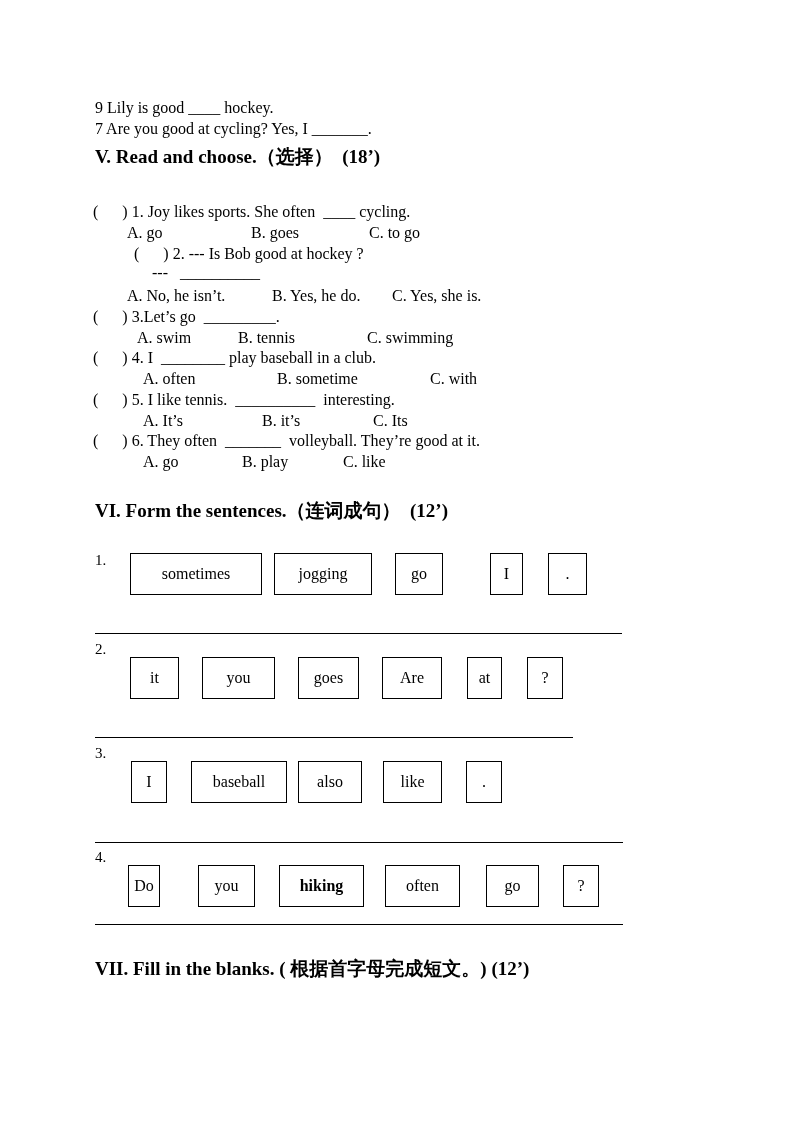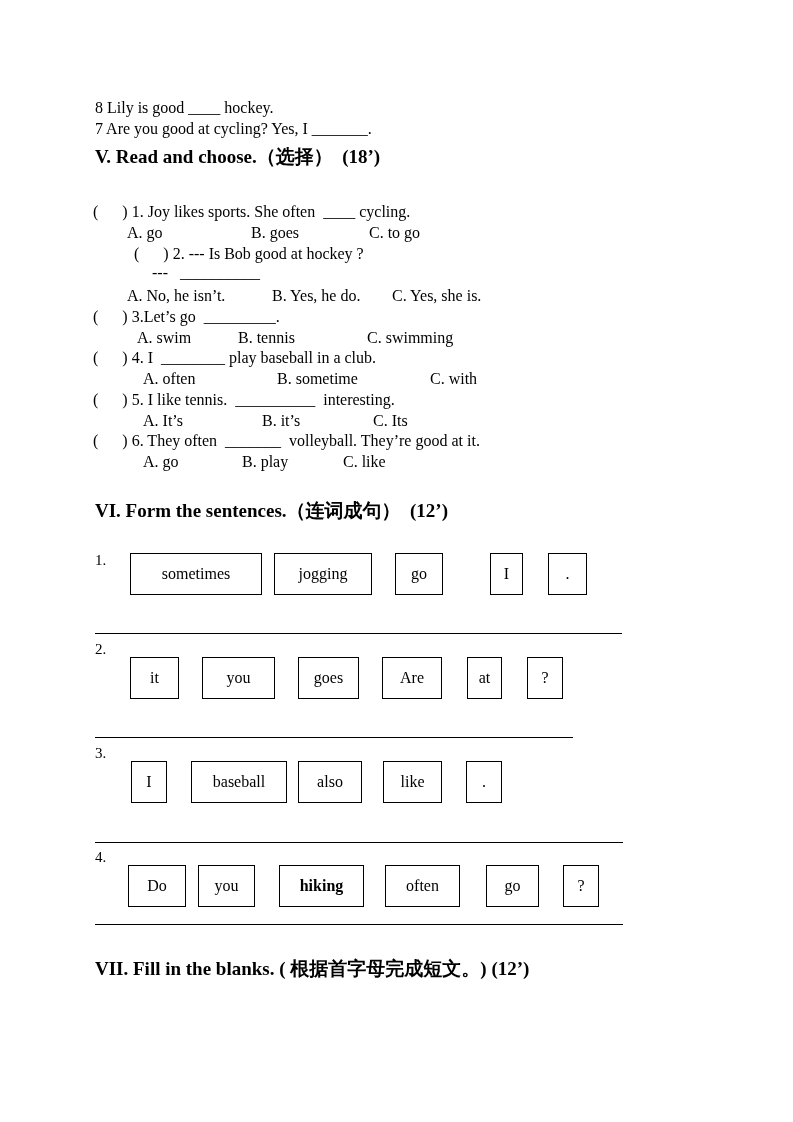--- a/index.html
+++ b/index.html
@@ -48,21 +48,21 @@
     position: absolute;
     height: 0;
     border-top: 1px solid #000;
   }
 </style>
 </head>
 <body>
 
 <div class="page">
 
-  <div class="t" style="left:95px; top:98px;">8 Lily is good ____ hockey.</div>
+  <div class="t" style="left:95px; top:98px;">9 Lily is good ____ hockey.</div>
   <div class="t" style="left:95px; top:119px;">7 Are you good at cycling? Yes, I _______.</div>
 
   <div class="h" style="left:95px; top:146px;">V. Read and choose.（选择）  (18’)</div>
 
   <div class="t" style="left:93px; top:202px;">(      ) 1. Joy likes sports. She often  ____ cycling.</div>
   <span class="t" style="left:127px; top:223px;">A. go</span>
   <span class="t" style="left:251px; top:223px;">B. goes</span>
   <span class="t" style="left:369px; top:223px;">C. to go</span>
 
   <div class="t" style="left:93px; top:244px;margin-left:41px;">(      ) 2. --- Is Bob good at hockey ?</div>
@@ -144,21 +144,21 @@
     </div>
   <div class="wbox" style="left:383px; top:761px; width:59px;">
       <span>like</span>
     </div>
   <div class="wbox" style="left:466px; top:761px; width:36px;">
       <span>.</span>
     </div>
   <div class="ansline" style="left:95px; top:842px; width:528px;"></div>
 
   <div class="num" style="left:95px; top:849px;">4.</div>
-  <div class="wbox" style="left:128px; top:865px; width:58px;">
+  <div class="wbox" style="left:128px; top:865px; width:32px;">
       <span>Do</span>
     </div>
   <div class="wbox" style="left:198px; top:865px; width:57px;">
       <span>you</span>
     </div>
   <div class="wbox" style="left:279px; top:865px; width:85px;font-weight:bold;">
       <span>hiking</span>
     </div>
   <div class="wbox" style="left:385px; top:865px; width:75px;">
       <span>often</span>

